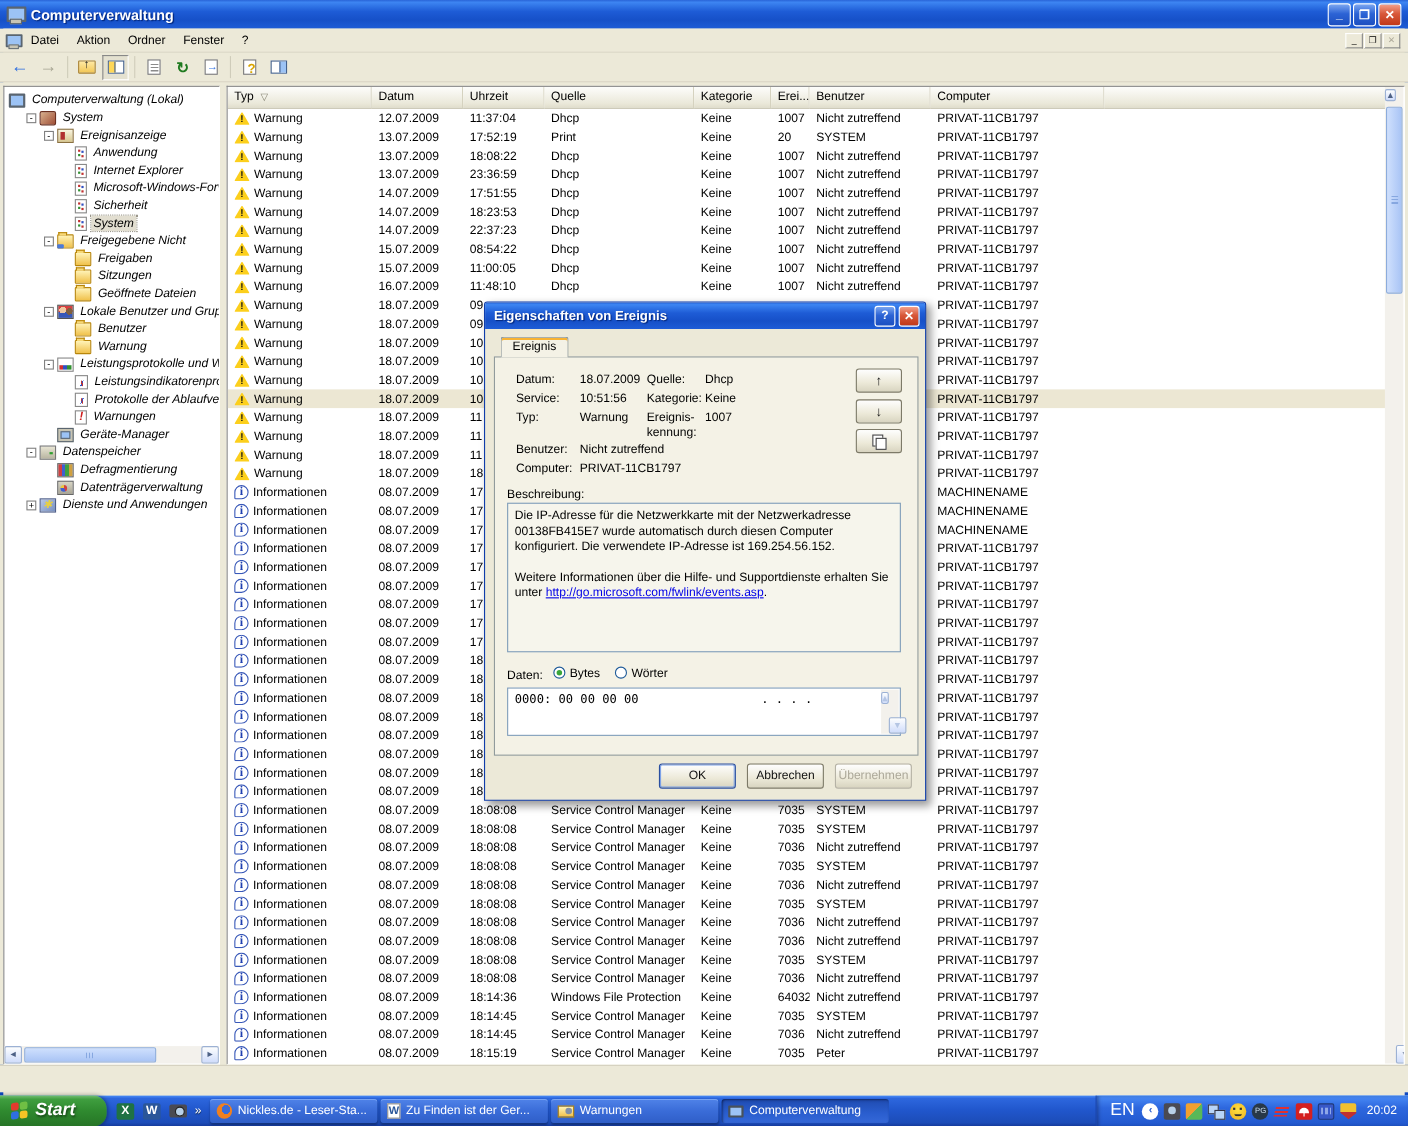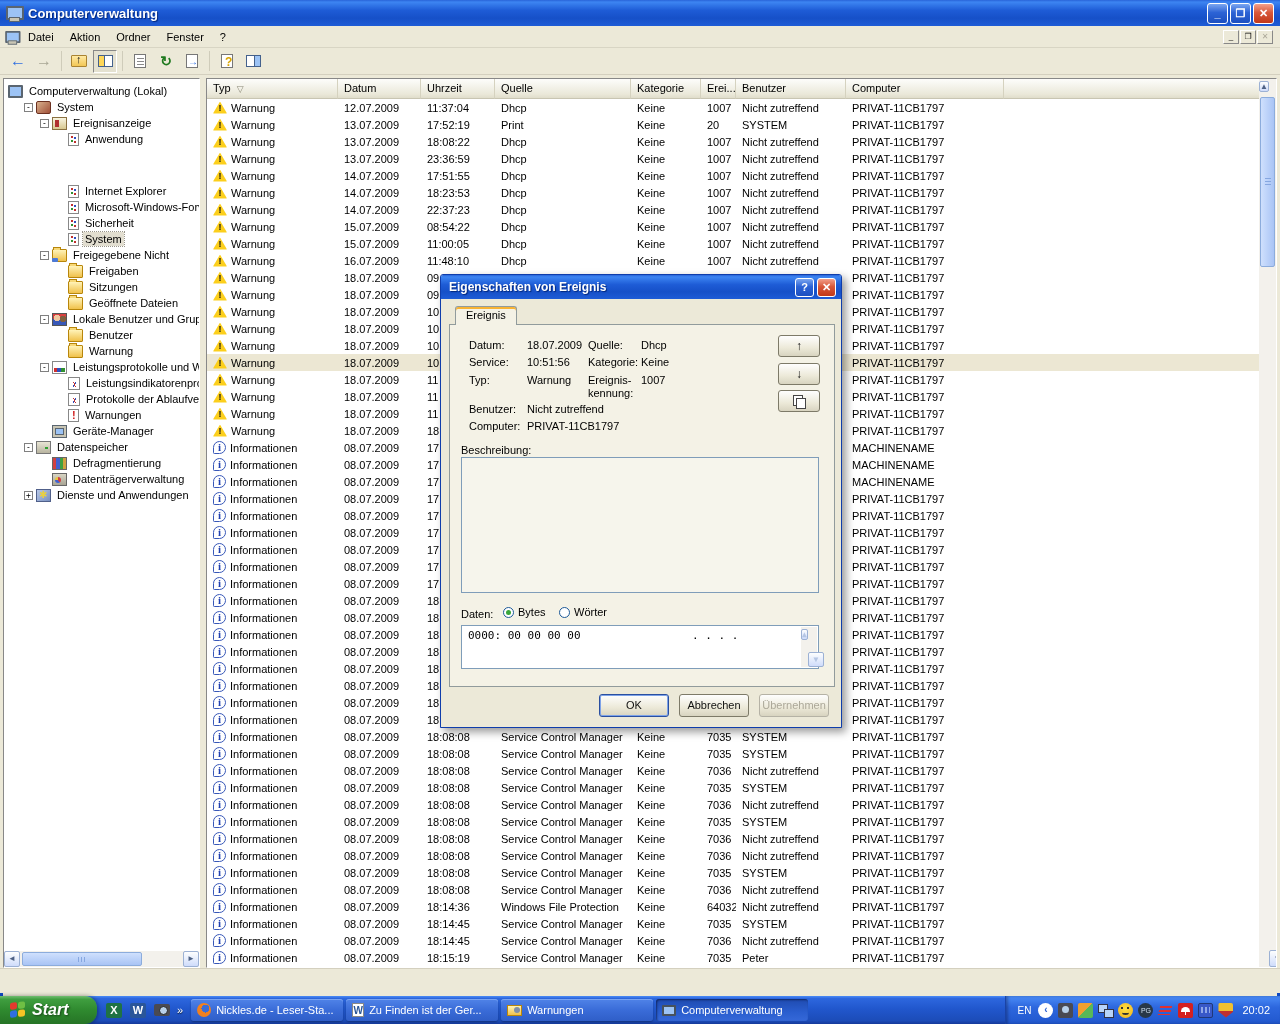--- a/index.html
+++ b/index.html
@@ -45,21 +45,21 @@
   .ic-refresh-icon::before { content:"↻"; color:#1f7a1f; font-weight:bold; font-size:14px; }
   .ic-export-list-icon { width:12px; height:14px; background:#fff; border:1px solid #777; }
   .ic-export-list-icon::before { content:"→"; position:absolute; left:1px; top:1px; color:#2f6fe0; font-weight:bold; font-size:10px; }
   .ic-help-icon { width:12px; height:14px; background:#fff; border:1px solid #777; }
   .ic-help-icon::before { content:"?"; position:absolute; left:3px; top:0px; color:#d8a400; font-weight:bold; font-size:12px; }
 
   
   .content { position:absolute; left:-3px; top:75px; width:1280px; height:893px; background:#ece9d8; }
   .tree-panel { position:absolute; left:3px; top:3px; width:197px; height:890px; background:#fff; border:1px solid; border-color:#888 #fff #fff #888; overflow:hidden; }
   .tree { position:absolute; left:0; top:4px; width:100%; }
-  .tree-item { height:16px; display:flex; align-items:center; white-space:nowrap; }
+  .tree-item { height:16px; display:flex; align-items:center; white-space:nowrap;font-style:italic; }
   .expander { width:9px; height:9px; border:1px solid #808080; background:#fff; font-size:8px; line-height:7px; text-align:center; color:#000; margin-right:3px; flex:none; font-family:"DejaVu Sans Mono",monospace; }
   .exp-spacer { width:12px; flex:none; }
   .tree-label { padding:1px 2px; }
   .tree-label.sel { background:#e2ded0; outline:1px dotted #9a968a; }
   .ticon { width:15px; height:13px; margin-right:4px; flex:none; position:relative; }
   .ti-computer-icon { background:#9cc3f5; border:2px solid #5a6570; border-radius:1px; }
   .ti-system-icon { background:linear-gradient(135deg,#d8b08c,#a05038); border:1px solid #6b3020; border-radius:2px; }
   .ti-eventviewer-icon { background:linear-gradient(180deg,#f8f4e0,#d8c890); border:1px solid #8a7040; }
   .ti-eventviewer-icon::before { content:""; position:absolute; left:2px; top:2px; width:4px; height:7px; background:#b03030; }
   .ti-eventlog-icon { width:11px; background:#fff; border:1px solid #888; }
@@ -160,21 +160,21 @@
   .camera-icon::before { content:""; position:absolute; left:5px; top:2px; width:7px; height:7px; border-radius:50%; background:#b8d0e8; border:1px solid #222; }
   .chevron { color:#fff; font-size:11px; text-shadow:0 1px 1px #123; }
   .task-btn { width:152px; height:22px; margin-right:3px; border-radius:3px; background:linear-gradient(180deg,#5083e8,#3a6cd8 50%,#2f5ec8); box-shadow:inset 0 1px 0 #7aa4f2, 0 1px 2px rgba(0,0,0,.3); display:flex; align-items:center; gap:5px; padding:0 6px; color:#fff; white-space:nowrap; overflow:hidden; }
   .task-btn.active { background:linear-gradient(180deg,#1f4bb0,#2a5ecf 60%,#3568d8); box-shadow:inset 1px 1px 2px rgba(0,0,20,.5); }
   .firefox-icon { width:14px; height:14px; border-radius:50%; background:radial-gradient(circle at 60% 40%,#3a6cd8 0 4px,#f08020 4px); flex:none; }
   .worddoc-icon { width:12px; height:14px; background:#fff; border:1px solid #888; color:#2a5699; font-size:10px; font-weight:bold; text-align:center; line-height:13px; flex:none; }
   .admintools-icon { width:15px; height:11px; background:linear-gradient(180deg,#fff3b8,#f0c14b); border:1px solid #b8860b; position:relative; flex:none; }
   .admintools-icon::before { content:""; position:absolute; right:1px; top:1px; width:6px; height:6px; border-radius:50%; background:#8090a8; }
   .task-comp-icon { width:14px; height:11px; background:#9cc3f5; border:2px solid #48525c; border-radius:1px; flex:none; }
   .tray { margin-left:auto; height:28px; display:flex; align-items:center; gap:5px; padding:0 10px 0 12px; background:linear-gradient(180deg,#4a8cf7,#2d67de 40%,#2157cd); border-left:1px solid #1a43a5; box-shadow:inset 2px 0 3px rgba(0,0,30,.3); }
-  .lang { color:#fff; font-size:10px; margin-right:2px; }
+  .lang { color:#fff; font-size:16px; margin-right:2px; }
   .tray-ic { width:15px; height:15px; border-radius:2px; position:relative; flex:none; }
   .hidechev-icon { background:#fff; border-radius:50%; color:#2a5fd0; font-weight:bold; text-align:center; line-height:14px; font-size:10px; }
   .tray-camera-icon { background:#4a4a52; }
   .tray-camera-icon::before { content:""; position:absolute; left:4px; top:3px; width:7px; height:7px; border-radius:50%; background:#b8d0e8; }
   .installer-icon { background:linear-gradient(135deg,#f0a030 0 50%,#58b858 50%); }
   .network-icon { background:transparent; }
   .network-icon::before,.network-icon::after { content:""; position:absolute; width:8px; height:7px; background:#b8d4f8; border:1px solid #334; }
   .network-icon::before { left:0; top:1px; } .network-icon::after { left:6px; top:6px; }
   .smiley-icon { border-radius:50%; background:radial-gradient(circle at 50% 40%,#ffe040,#f0b020); }
   .smiley-icon::before { content:""; position:absolute; left:3px; top:4px; width:2px; height:2px; background:#333; box-shadow:6px 0 0 #333; }
@@ -263,21 +263,21 @@
           <div class="tree-item" style="padding-left: 36px;">
             <span class="expander">-</span>
             <span class="ticon ti-eventviewer-icon"></span>
             <span class="tree-label">Ereignisanzeige</span>
           </div>
           <div class="tree-item" style="padding-left: 52px;">
             <span class="exp-spacer"></span>
             <span class="ticon ti-eventlog-icon"></span>
             <span class="tree-label">Anwendung</span>
           </div>
-          <div class="tree-item" style="padding-left: 52px; margin-top: 36px;">
+          <div class="tree-item" style="padding-left: 52px;">
             <span class="exp-spacer"></span>
             <span class="ticon ti-eventlog-icon"></span>
             <span class="tree-label">Internet Explorer</span>
           </div>
           <div class="tree-item" style="padding-left: 52px;">
             <span class="exp-spacer"></span>
             <span class="ticon ti-eventlog-icon"></span>
             <span class="tree-label">Microsoft-Windows-Forv</span>
           </div>
           <div class="tree-item" style="padding-left: 52px;">
@@ -1093,21 +1093,23 @@
   <span class="fld-label" style="left:86px;top:128px">Nicht zutreffend</span>
   <span class="fld-label" style="left:28px;top:145px">Computer:</span>
   <span class="fld-label" style="left:86px;top:145px">PRIVAT-11CB1797</span>
 
   <span class="dlg-navbtn" style="left:337px;top:60px">↑</span>
   <span class="dlg-navbtn" style="left:337px;top:88px">↓</span>
   <span class="dlg-navbtn" style="left:337px;top:115px"><span class="copy-glyph"></span></span>
 
   <span class="fld-label" style="left:20px;top:169px">Beschreibung:</span>
   <div class="desc-box">
+    <div>Die IP-Adresse für die Netzwerkkarte mit der Netzwerkadresse 00138FB415E7 wurde automatisch durch diesen Computer konfiguriert. Die verwendete IP-Adresse ist 169.254.56.152.</div>
     <div style="height:14px"></div>
+    <div><span>Weitere Informationen über die Hilfe- und Supportdienste erhalten Sie unter </span><a href="#">http://go.microsoft.com/fwlink/events.asp</a><span>.</span></div>
   </div>
 
   <span class="fld-label" style="left:20px;top:333px">Daten:</span>
   <span class="fld-label" style="left:62px;top:331px"><span class="radio on"></span><span>Bytes</span></span>
   <span class="fld-label" style="left:118px;top:331px"><span class="radio"></span><span>Wörter</span></span>
 
   <div class="hex-box">
     <span>0000: 00 00 00 00</span>
     <span class="hex-ascii">. . . .</span>
     <span class="hex-sb">

